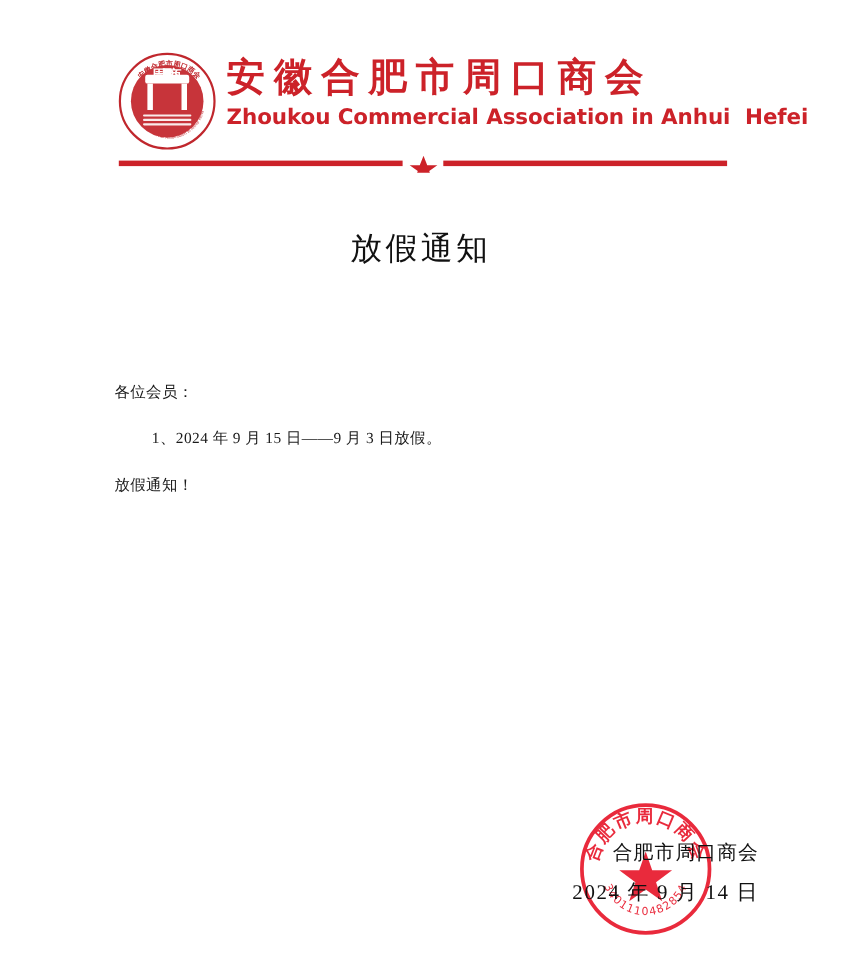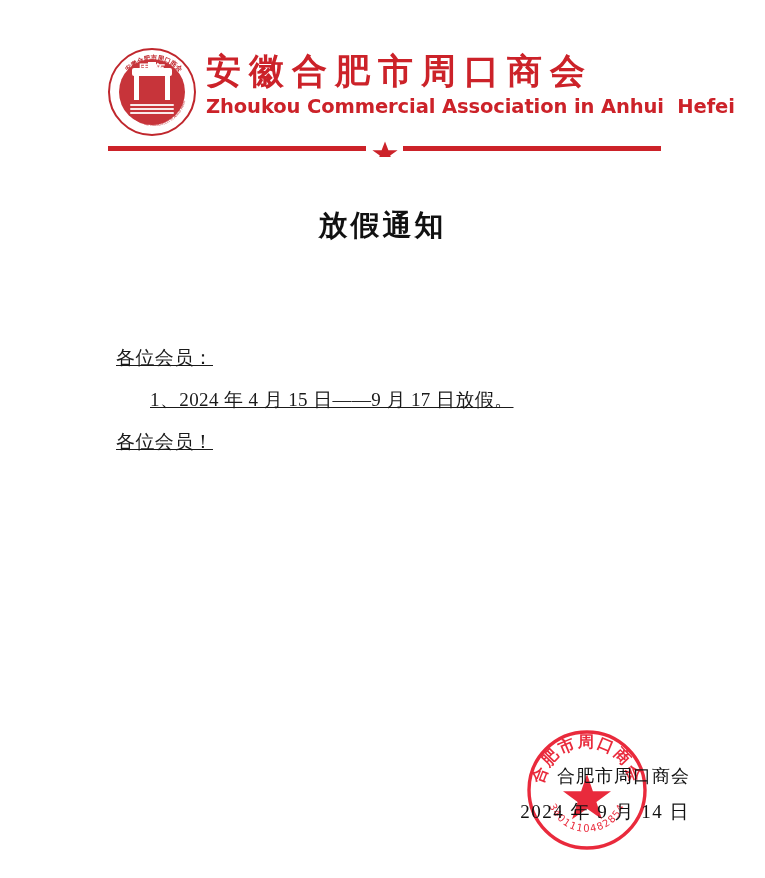--- a/index.html
+++ b/index.html
@@ -151,37 +151,36 @@
   }
 
   
   .doc-title {
     position: absolute;
     left: 0; top: 206px;
     width: 765px;
     text-align: center;
     font-family: "DejaVu Sans", "Liberation Sans", sans-serif;
     font-size: 29px;
-    font-weight: 700;
+    font-weight: 400;
     letter-spacing: 3px;
     color: #111111;
   }
 
   
   .body-text {
     position: absolute;
-    left: 116px; top: 337px;
+    left: 104px; top: 337px;
     width: 556px;
     font-family: "Liberation Serif", "DejaVu Serif", serif;
-    font-size: 19px;
+    font-size: 14px;
     line-height: 42px;
     color: #1a1a1a;
     text-align: justify;
     letter-spacing: .4px;
-    text-decoration: underline;
   }
   .body-text p { margin: 0; }
   .body-text p.indent { text-indent: 34px; }
 
   
   .sign-block {
     position: absolute;
     left: 440px; top: 758px;
     width: 250px;
     font-family: "DejaVu Sans", "Liberation Sans", sans-serif;
@@ -254,22 +253,22 @@
   <div class="bar-r"></div>
   <svg class="star" viewBox="0 0 30 16">
     <polygon points="15,0.5 18.4,9.2 27.6,9.2 20.2,14.4 23.1,23 15,17.8 6.9,23 9.8,14.4 2.4,9.2 11.6,9.2" fill="#CC2229"></polygon>
   </svg>
 </div>
 
 <div class="doc-title">放假通知</div>
 
 <div class="body-text">
   <p>各位会员：</p>
-  <p class="indent">1、2024 年 4 月 15 日——9 月 17 日放假。</p>
-  <p>各位会员！</p>
+  <p class="indent">1、2024 年 9 月 15 日——9 月 3 日放假。</p>
+  <p>放假通知！</p>
 </div>
 
 <div class="seal">
   <svg viewBox="0 0 122 130" width="122" height="130">
     <circle cx="61" cy="64" r="58" fill="none" stroke="#E8192C" stroke-width="3.4"></circle>
     <defs>
       <path id="sealArcTop" d="M 16,66 A 45,45 0 0 1 106,66"></path>
       <path id="sealArcBot" d="M 21,66 A 40,40 0 0 0 101,66"></path>
     </defs>
     <text font-family="DejaVu Sans, sans-serif" font-size="16" font-weight="bold" fill="#E8192C" letter-spacing="2">

